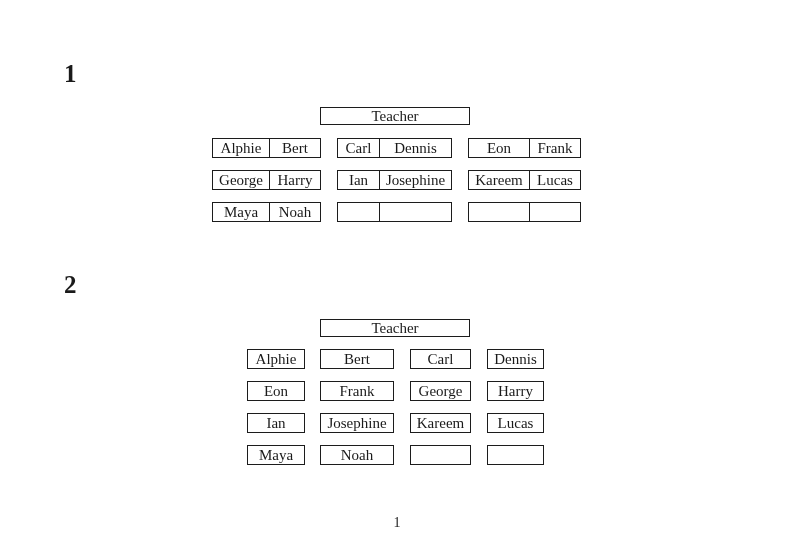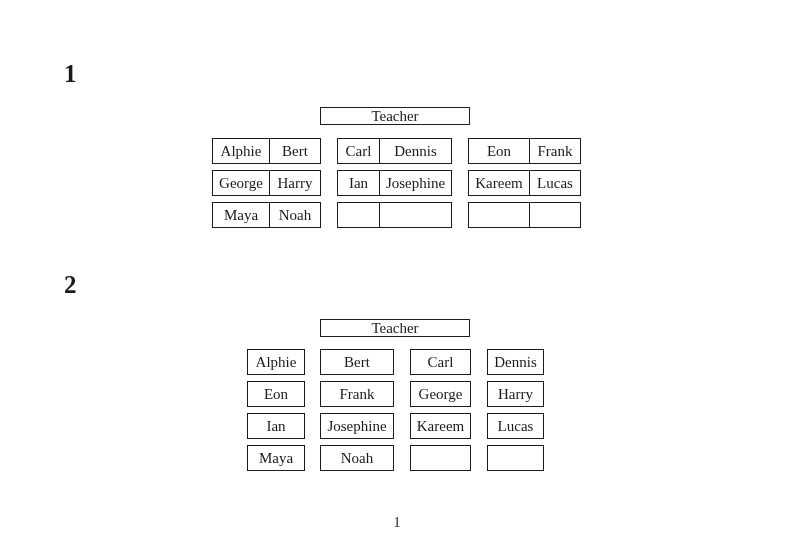--- a/index.html
+++ b/index.html
@@ -17,21 +17,21 @@
     font-weight:bold; font-size:25px; line-height:26px;
     letter-spacing:0.2px;
   }
   .sec-heading.s1 { top:61px; }
   .sec-heading.s2 { top:272px; }
   .sec-num { display:inline-block; width:34px; }
 
   .box {
     position:absolute;
     box-sizing:border-box;
-    height:26px;
+    height:20px;
     border:1px solid #1c1c1c;
     background:#ffffff;
     font-size:15px;
   }
   .teacher { left:320px; width:150px; height:18px;
              display:flex; align-items:flex-start; justify-content:center; }
   .teacher.t1 { top:107px; }
   .teacher.t2 { top:319px; }
 
   

